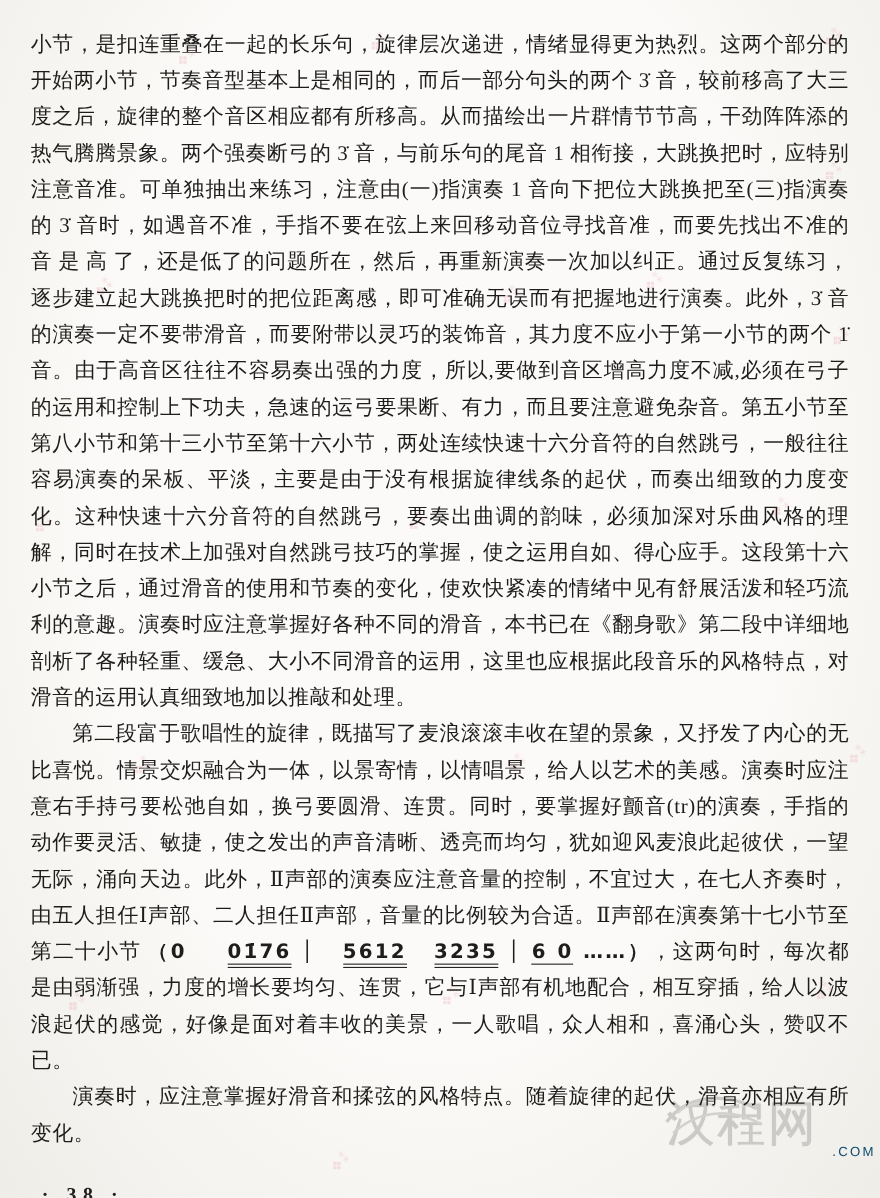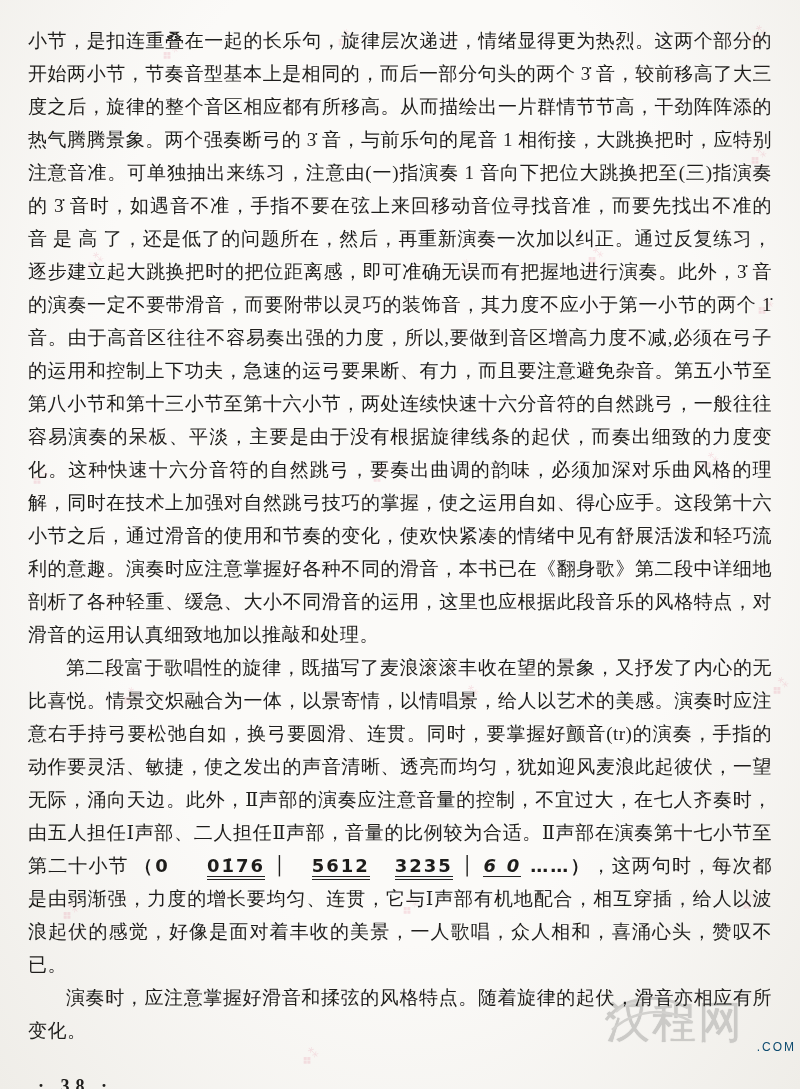--- a/index.html
+++ b/index.html
@@ -17,21 +17,21 @@
     color:#1e1d1b;font-size:19px;line-height:33px;
     letter-spacing:0.5px;text-align:justify;
   }
   .para{margin:0;}
   .para.indent{text-indent:2em;}
   
   .jp{
     font-family:"DejaVu Sans","Liberation Sans",sans-serif;
     font-weight:700;font-size:18px;letter-spacing:2px;white-space:nowrap;
   }
-  .beam1{border-bottom:1.5px solid #222;font-style:italic;}
+  .beam1{border-bottom:1.5px solid #222;}
   .beam2{position:relative;border-bottom:1.5px solid #222;margin-left:16px;}
   .beam2::after{
     content:"";position:absolute;left:0;right:0;bottom:-4px;height:1.5px;background:#222;
   }
   
   .wm-layer{position:absolute;inset:0;z-index:1;pointer-events:none;}
   .wm{
     position:absolute;color:#e0708a;opacity:0.18;font-size:13px;
     transform:rotate(-45deg);letter-spacing:1px;white-space:nowrap;
     font-family:"DejaVu Sans",sans-serif;

